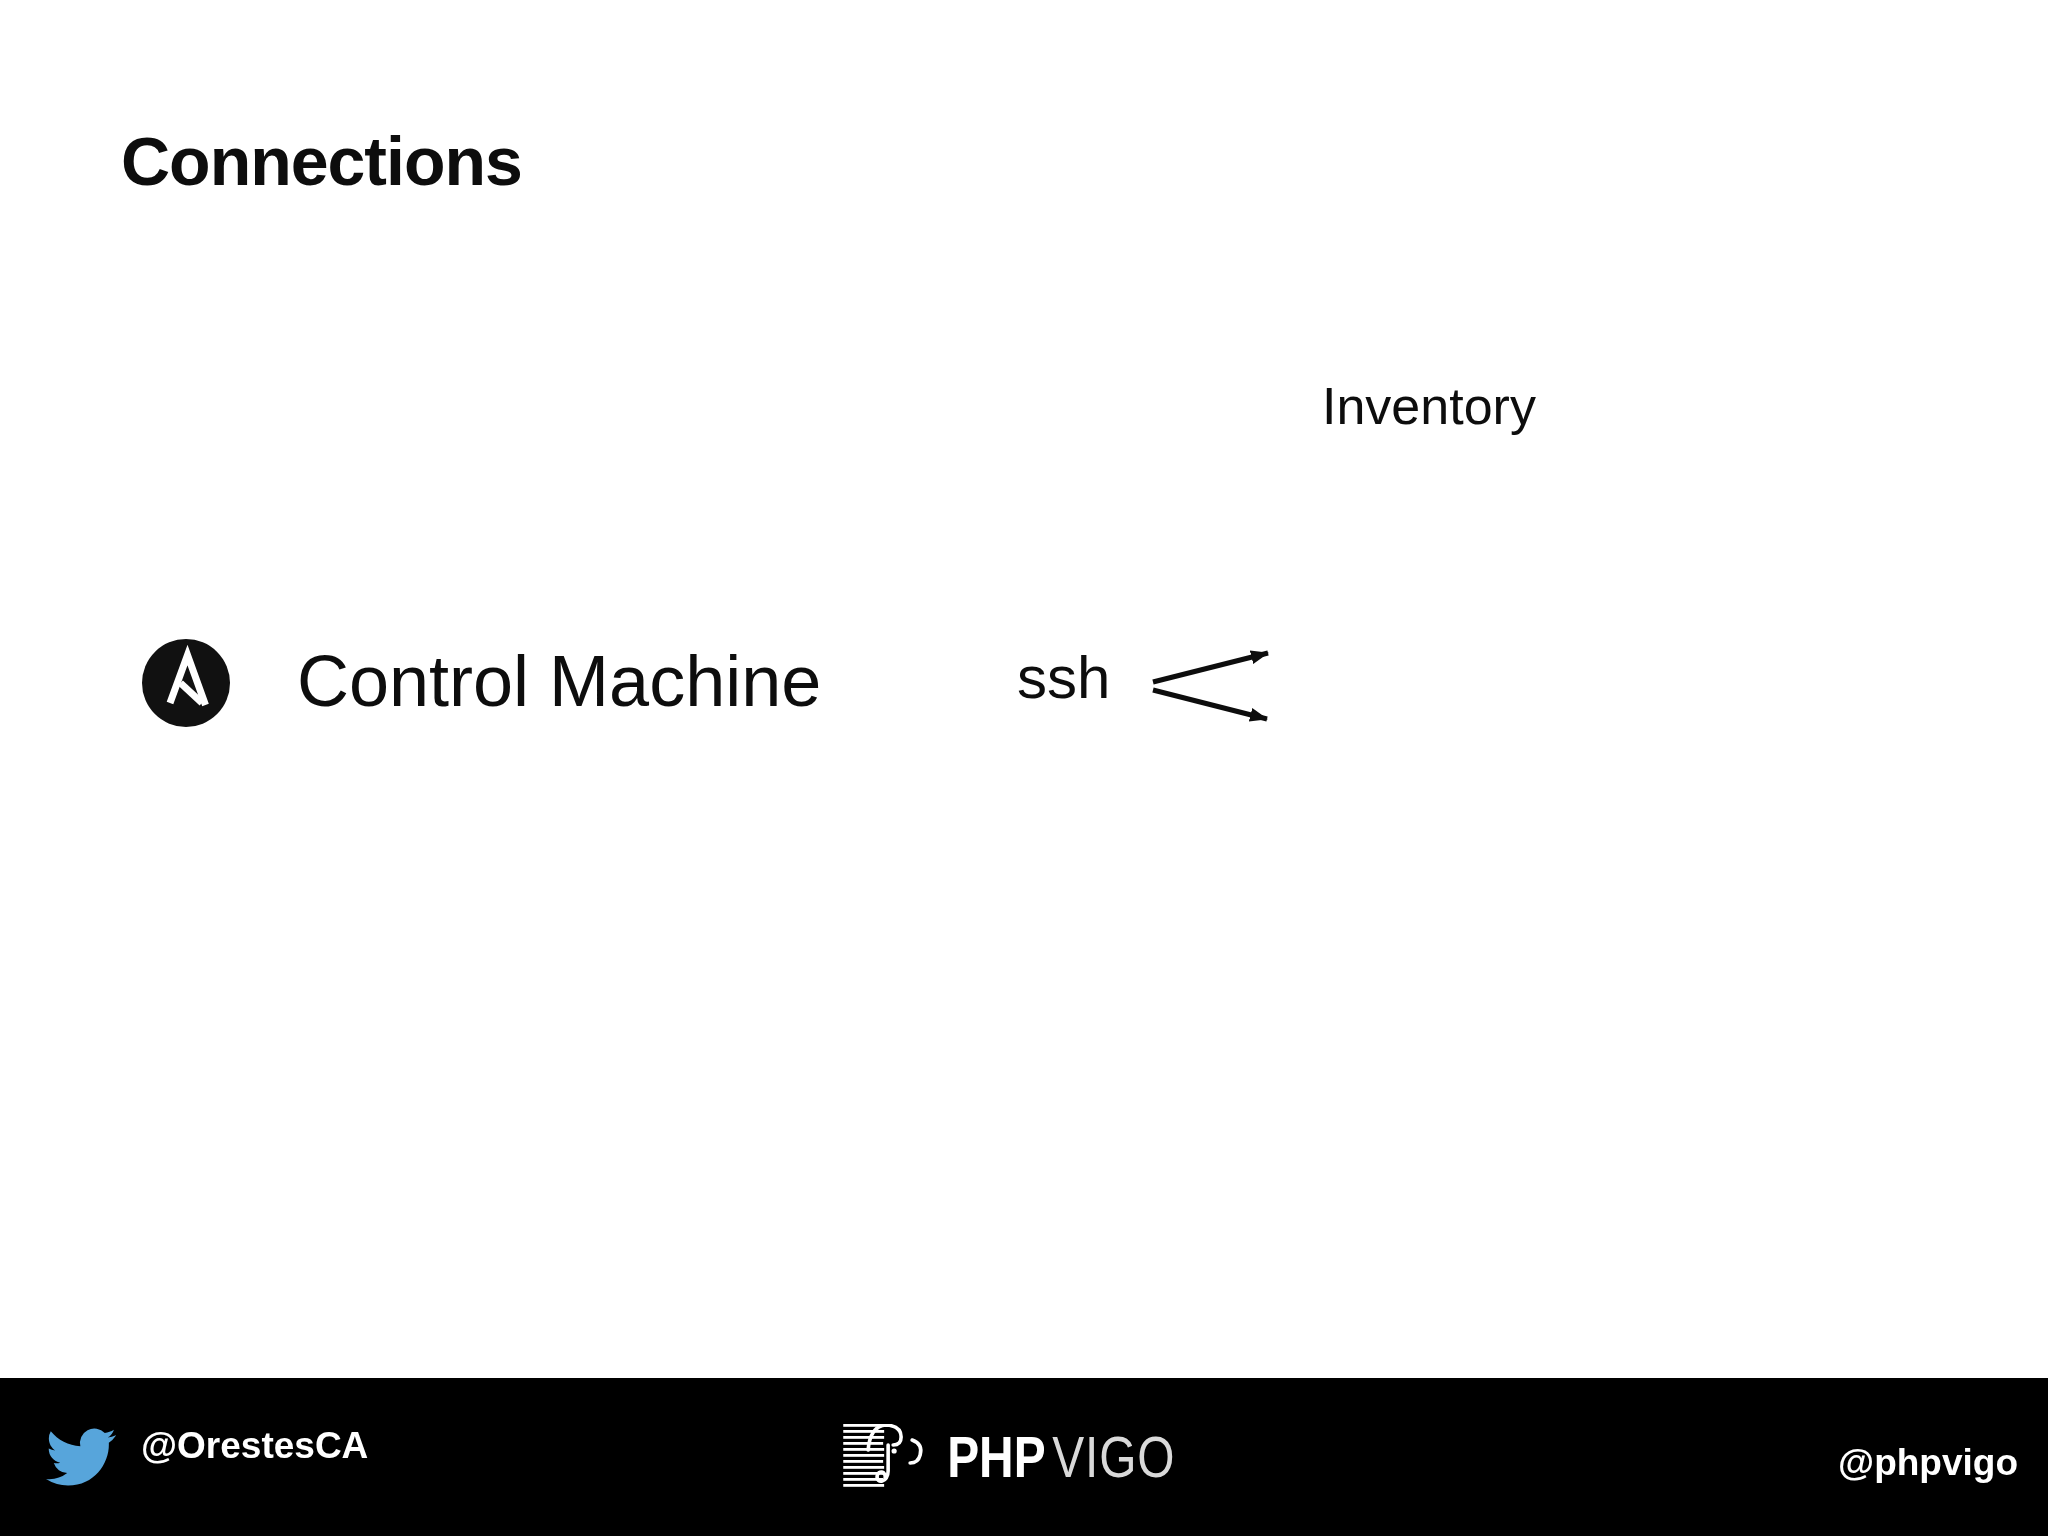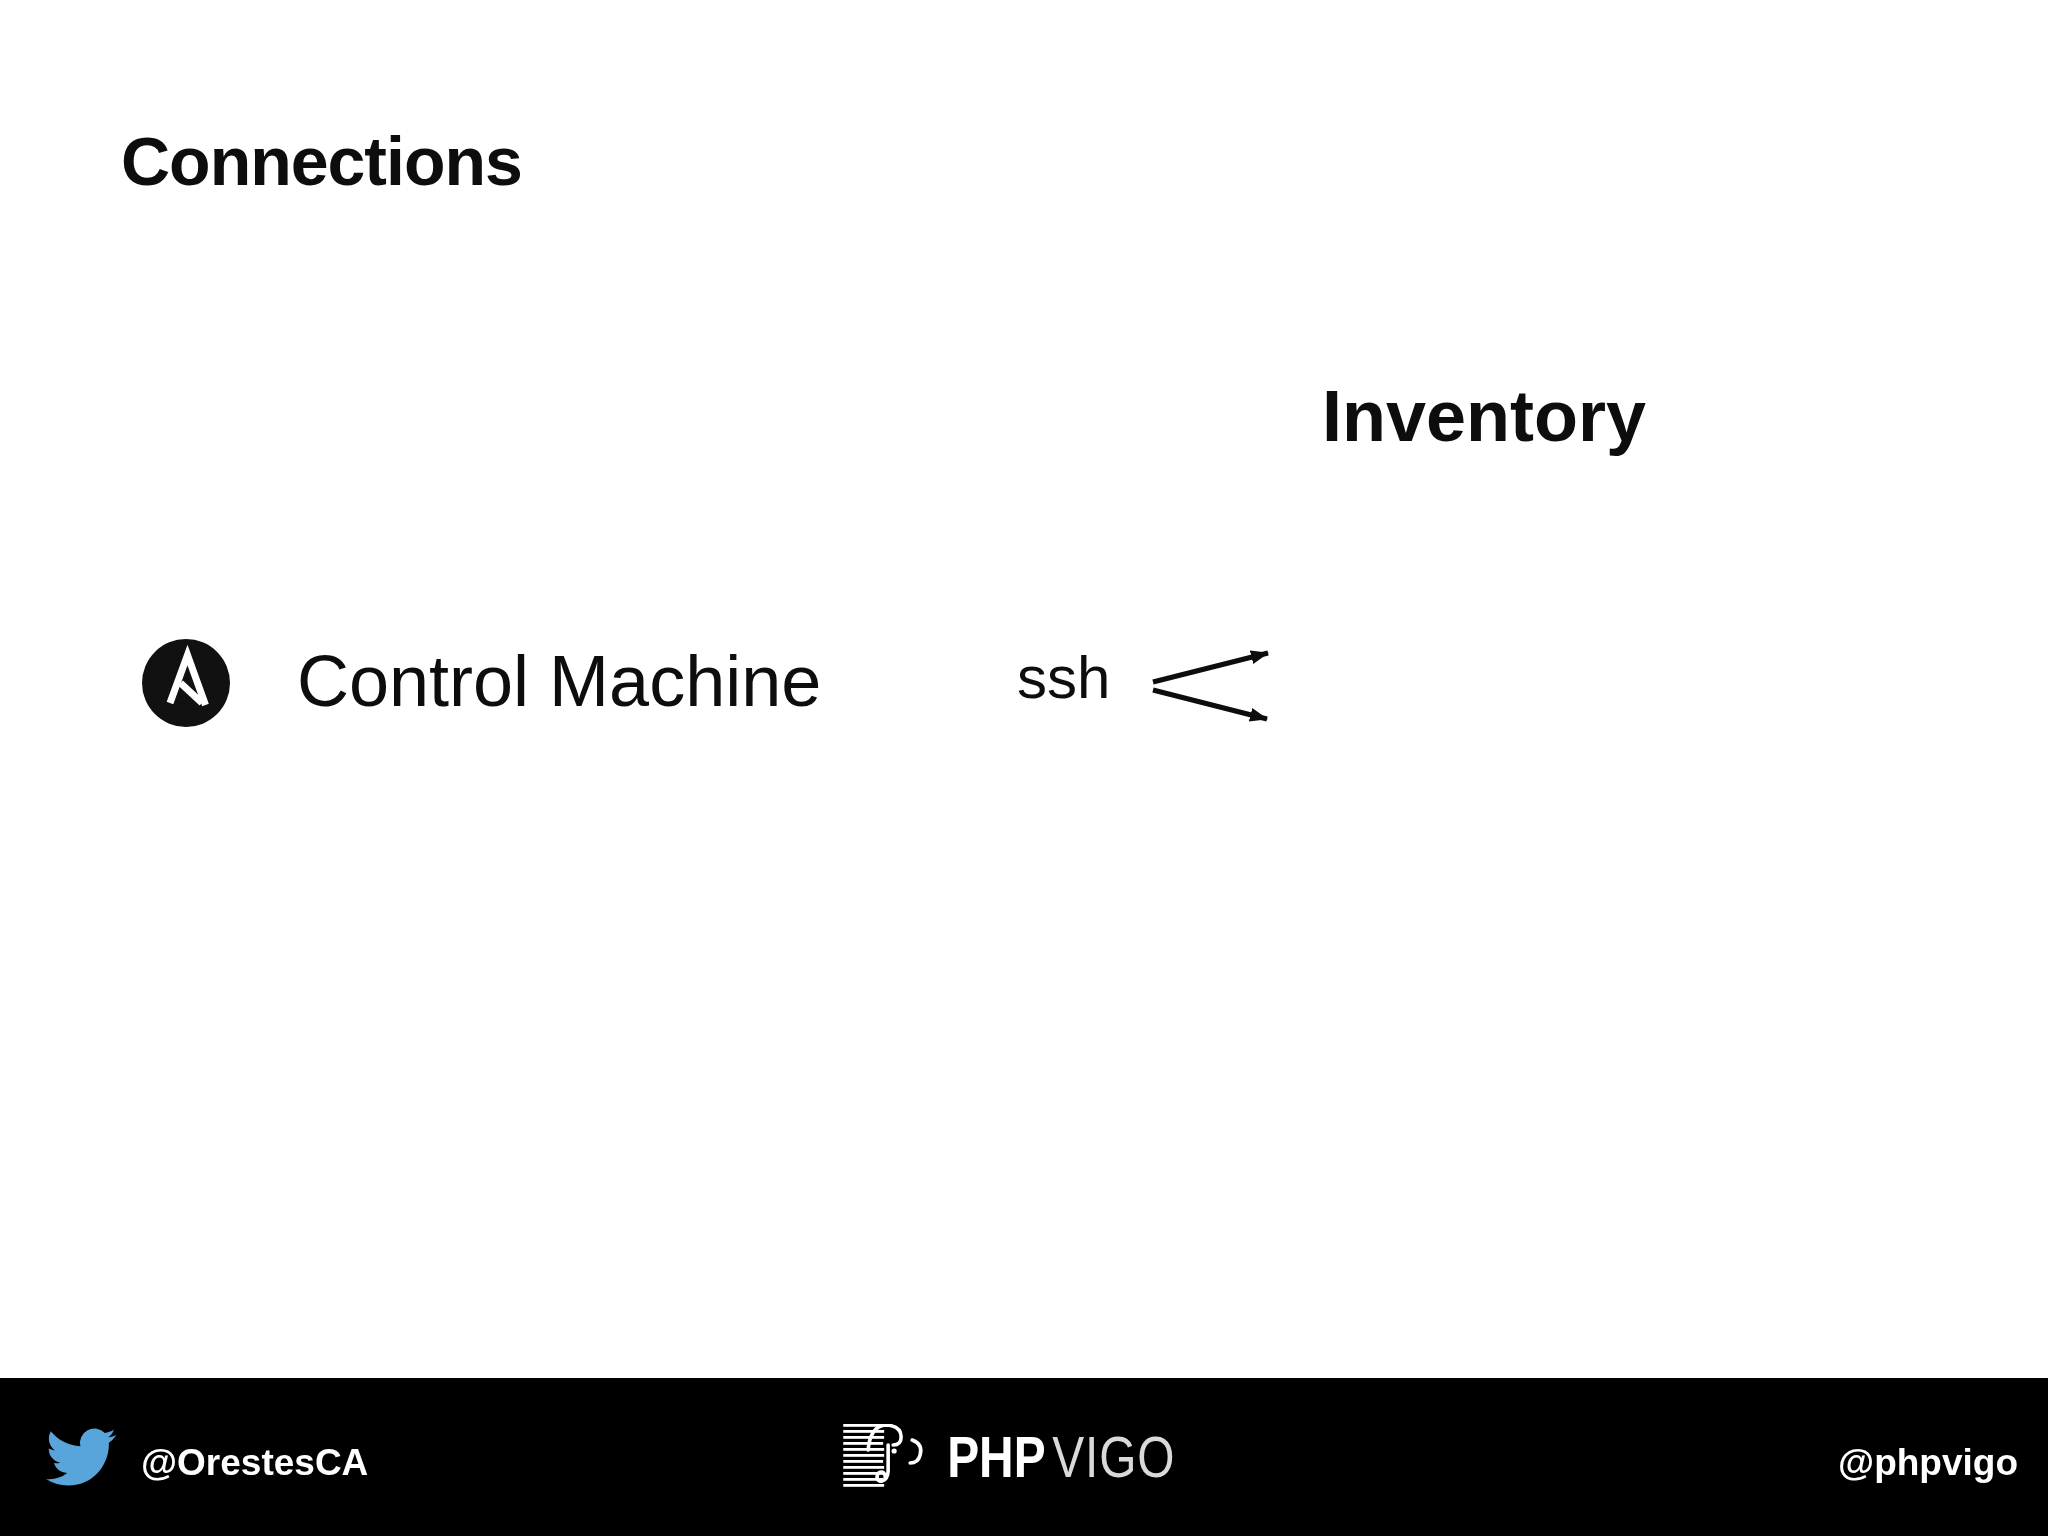--- a/index.html
+++ b/index.html
@@ -11,37 +11,37 @@
     font-family:"Liberation Sans","DejaVu Sans",sans-serif;
     color:#0d0d0d;
   }
   .abs{position:absolute;line-height:1;white-space:nowrap;}
   .slide-title{
     left:121px;top:127px;
     font-size:68px;font-weight:700;letter-spacing:-1px;
   }
   .inventory-heading{
     left:1322px;top:380px;
-    font-size:72px;font-weight:700;
+    font-size:52px;font-weight:400;
   }
   .ansible-icon-box{left:142px;top:639px;width:88px;height:88px;}
   .control-machine{left:297px;top:645px;font-size:72px;font-weight:500;}
   .ssh-label{left:1017px;top:648px;font-size:60px;font-weight:500;}
   .arrows-box{left:1140px;top:636px;width:150px;height:100px;}
   .managed-nodes{
     left:1311px;top:603px;
     font-size:76px;font-weight:500;line-height:86px;
   }
   .footer-bar{
     position:absolute;left:0;top:1378px;width:2048px;height:158px;
     background:#000000;color:#ffffff;
     display:flex;align-items:center;justify-content:space-between;
     box-sizing:border-box;padding-left:38px;padding-right:30px;
   }
-  .footer-left{display:flex;align-items:center;gap:17px;}
+  .footer-left{display:flex;align-items:flex-start;gap:17px;}
   .twitter-icon-box{width:86px;height:70px;flex:0 0 auto;}
   .handle{
     font-size:37px;font-weight:700;color:#ffffff;
     position:relative;top:5px;line-height:1;
   }
   .footer-center{
     position:absolute;left:calc(50% + 7px);top:50%;
     transform:translate(-50%,-50%);
     display:flex;align-items:center;gap:20px;
   }

